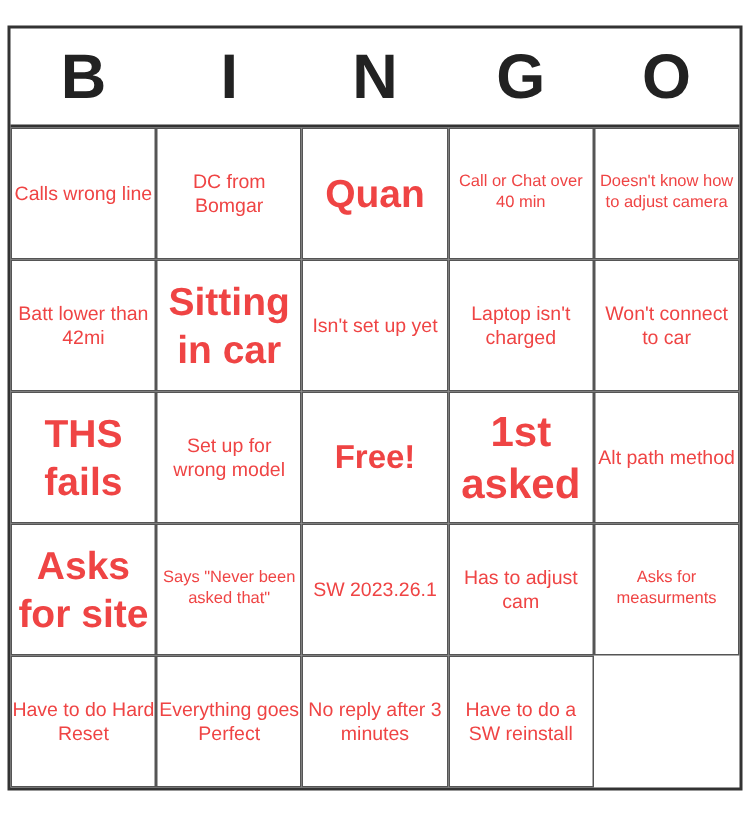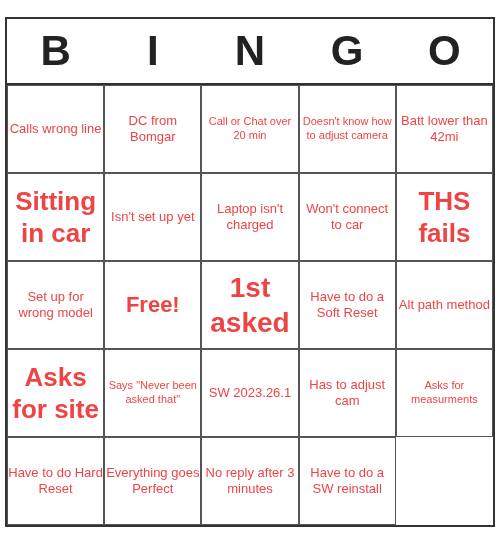--- a/index.html
+++ b/index.html
@@ -70,32 +70,32 @@
   <div class="bingo-title">
   <span>B</span>
       <span>I</span>
       <span>N</span>
       <span>G</span>
       <span>O</span>
     </div>
   <div class="bingo-grid">
   <div class="cell">Calls wrong line</div>
       <div class="cell">DC from Bomgar</div>
-      <div class="cell small-text">Call or Chat over 20 min</div>
+      <div class="cell large-text">Quan</div>
+      <div class="cell small-text">Call or Chat over 40 min</div>
       <div class="cell small-text">Doesn't know how to adjust camera</div>
       <div class="cell">Batt lower than 42mi</div>
       <div class="cell large-text">Sitting in car</div>
       <div class="cell">Isn't set up yet</div>
       <div class="cell">Laptop isn't charged</div>
       <div class="cell">Won't connect to car</div>
       <div class="cell large-text">THS fails</div>
       <div class="cell">Set up for wrong model</div>
       <div class="cell free">Free!</div>
       <div class="cell free-time">1st asked</div>
-      <div class="cell">Have to do a Soft Reset</div>
       <div class="cell">Alt path method</div>
       <div class="cell large-text">Asks for site</div>
       <div class="cell small-text">Says "Never been asked that"</div>
       <div class="cell">SW 2023.26.1</div>
       <div class="cell">Has to adjust cam</div>
       <div class="cell small-text">Asks for measurments</div>
       <div class="cell">Have to do Hard Reset</div>
       <div class="cell">Everything goes Perfect</div>
       <div class="cell">No reply after 3 minutes</div>
       <div class="cell">Have to do a SW reinstall</div>

